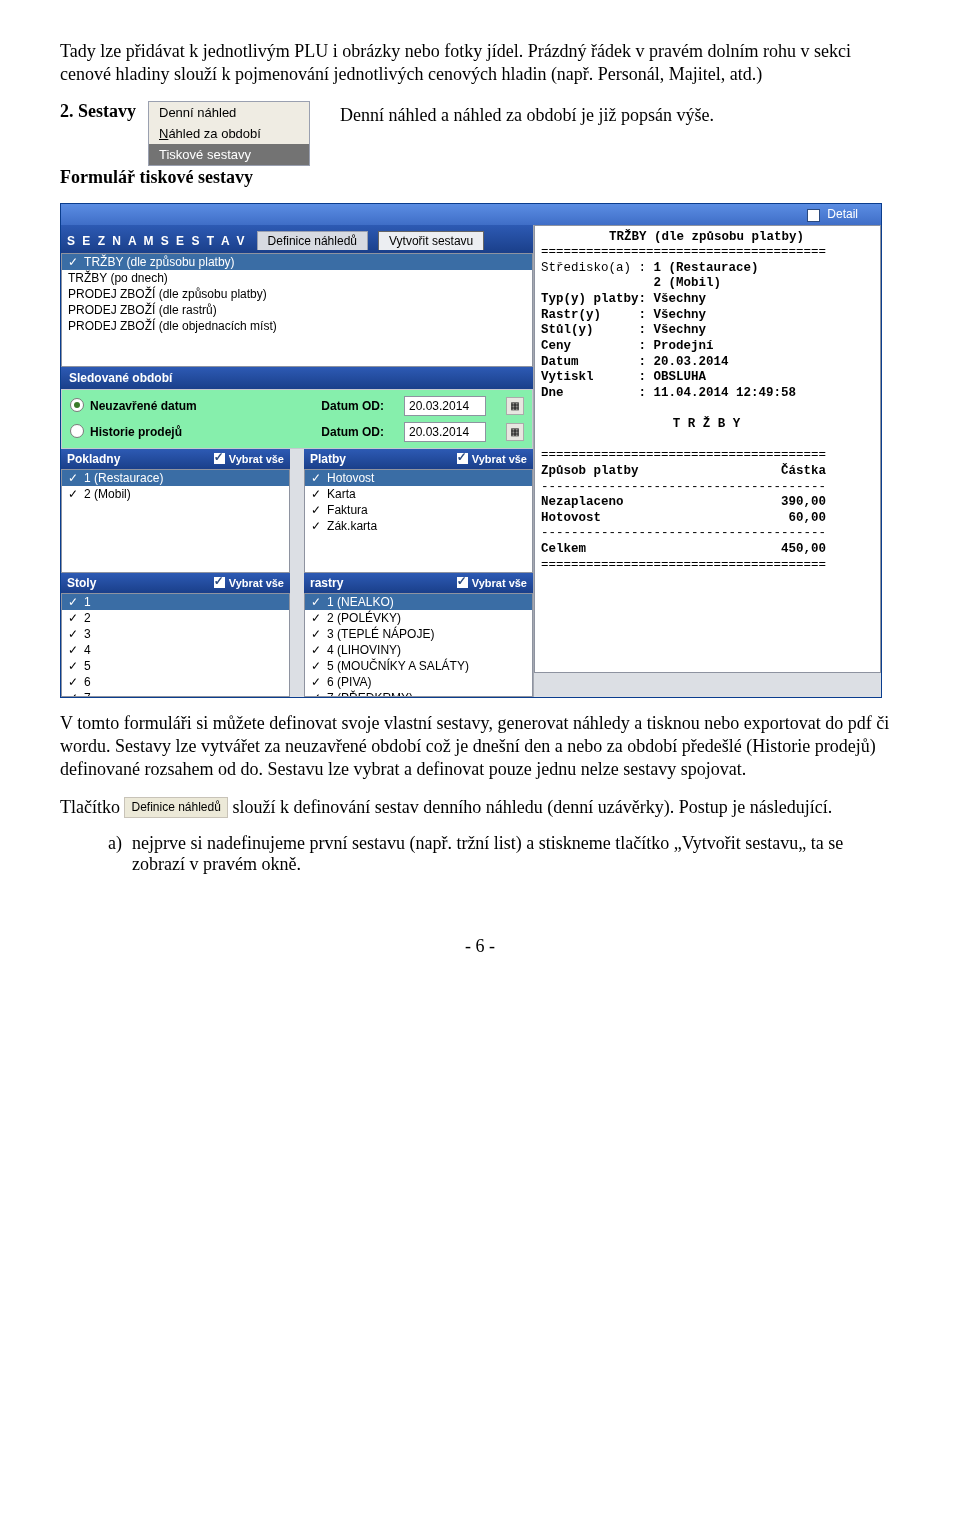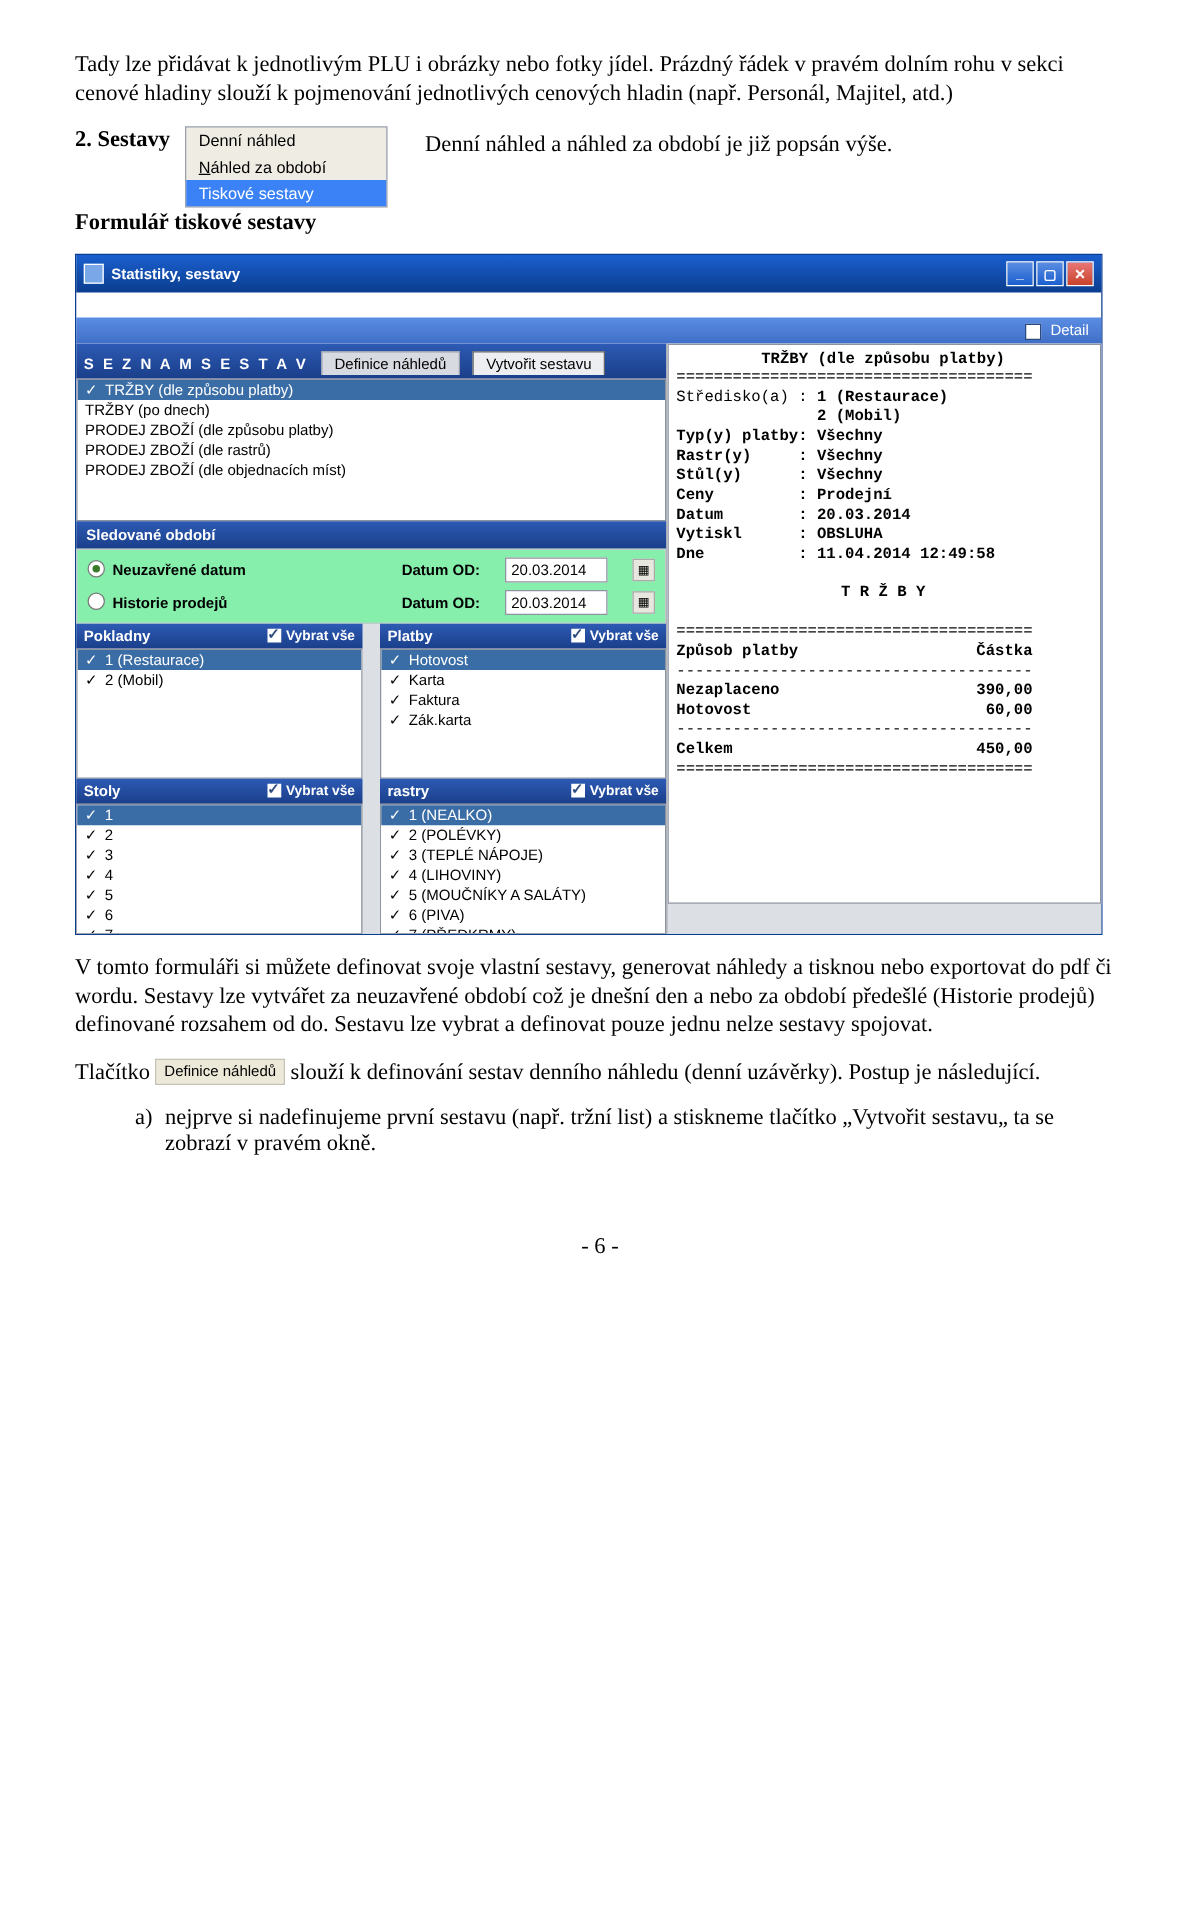--- a/index.html
+++ b/index.html
@@ -23,21 +23,21 @@
     font-size: 13px;
     border: 1px solid #9aa0b0;
     background: #efece3;
     width: 160px;
     margin: 0 10px 0 6px;
   }
   .menu-snippet div {
     padding: 3px 10px;
   }
   .menu-snippet div.selected {
-    background: #3b82f6;
+    background: #737373;
     color: #fff;
   }
   .menu-snippet u { text-decoration: underline; }
 
   .sestavy-row {
     display: flex;
     align-items: flex-start;
     gap: 6px;
   }
   .sestavy-row .label { flex: 0 0 auto; }
@@ -74,23 +74,22 @@
     border: 1px solid #fff;
     display: flex; align-items: center; justify-content: center;
     color: #fff; font-weight: bold; font-size: 11px;
   }
   .winbtn.close { background: linear-gradient(#e97777, #c8432a); }
 
   .detailbar {
     background: linear-gradient(#5b8de3, #3f6ec7);
     color: #fff;
     text-align: right;
-    padding: 3px 10px;
+    padding: 3px 23px;
     font-size: 12px;
-    margin-top: 20px;
   }
   .detailbar .chk {
     display: inline-block; width: 11px; height: 11px;
     border: 1px solid #2b4a7f; background: #fff; vertical-align: middle;
     margin-right: 4px;
   }
 
   .window-body { display: flex; background: #dcdfe4; }
   .leftcol { flex: 0 0 472px; display: flex; flex-direction: column; }
   .rightcol { flex: 1; border-left: 1px solid #a5a9b2; display: flex; flex-direction: column; }
@@ -219,29 +218,20 @@
     <div><span>Denní náhled</span></div>
     <div><u>N</u><span>áhled za období</span></div>
     <div class="selected"><span>Tiskové sestavy</span></div>
   </div>
   <span class="note">Denní náhled a náhled za období je již popsán výše.</span>
 </div>
 
 <p class="bold">Formulář tiskové sestavy</p>
 
 <div class="window">
-  <div class="titlebar">
-    <span class="icon"></span>
-    <span class="title">Statistiky, sestavy</span>
-    <span class="winbtns">
-      <span class="winbtn">_</span>
-      <span class="winbtn">▢</span>
-      <span class="winbtn close">✕</span>
-    </span>
-  </div>
   <div class="detailbar">
     <span class="chk"></span>
     <span>Detail</span>
   </div>
   <div class="window-body">
     <div class="leftcol">
       <div class="tabstrip">
         <span class="tablabel">S E Z N A M   S E S T A V</span>
         <span class="tab">Definice náhledů</span>
         <span class="tab active">Vytvořit sestavu</span>

